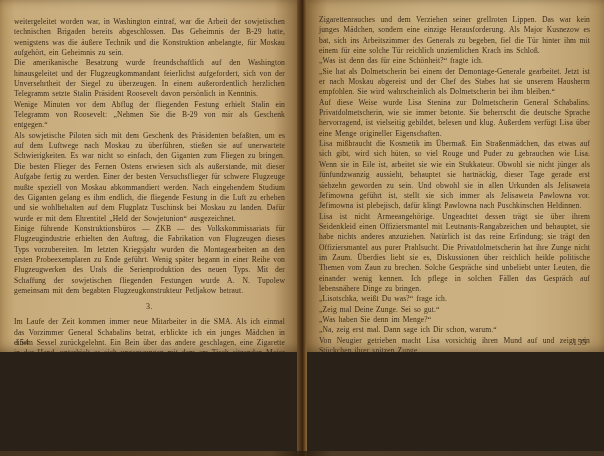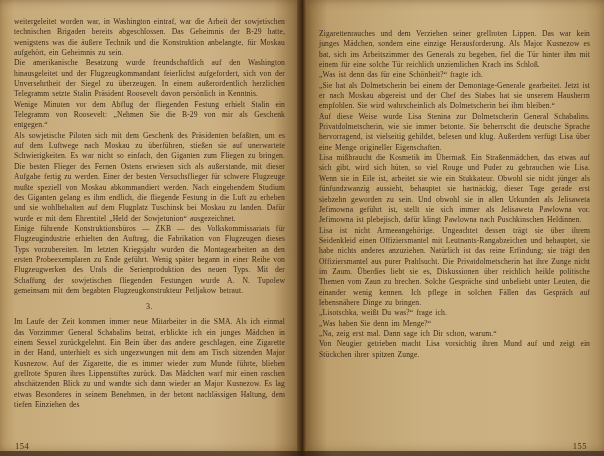--- a/index.html
+++ b/index.html
@@ -12,34 +12,34 @@
     width: 604px;
     height: 456px;
     display: flex;
     overflow: hidden;
     font-family: "Liberation Serif", "DejaVu Serif", serif;
     color: #3b2b1b;
   }
   .page {
     position: relative;
     box-sizing: border-box;
-    height: 456px;
+    height: 352px;
     overflow: hidden;
   }
   .page-left {
     width: 297px;
     background: linear-gradient(90deg,
       #b3945f 0%, #c7aa79 5%, #ccb183 30%, #cdb286 70%, #c1a373 92%, #8f7044 100%);
     padding: 17px 12px 26px 14px;
   }
   .page-right {
     width: 297px;
     background: linear-gradient(90deg,
       #8d6c3e 0%, #bd9f6d 7%, #cab080 40%, #ccb183 75%, #bda06f 94%, #a98a58 100%);
-    padding: 29px 14px 26px 12px;
+    padding: 15px 14px 26px 12px;
   }
   .gutter {
     width: 10px;
     height: 456px;
     background: linear-gradient(90deg,
       #6d4f2c 0%, #452d14 40%, #3a2510 55%, #6a4c26 80%, #8a6a3f 100%);
   }
   .spread::after {
     content: "";
     position: absolute;
@@ -102,20 +102,21 @@
 
   <div class="page page-right">
     <div class="textcol">
       <p>Zigarettenrauches und dem Verziehen seiner grellroten Lippen. Das war kein junges Mädchen, sondern eine einzige Herausforderung. Als Major Kusnezow es bat, sich ins Arbeitszimmer des Generals zu begeben, fiel die Tür hinter ihm mit einem für eine solche Tür reichlich unziemlichen Krach ins Schloß.</p>
       <p>„Was ist denn das für eine Schönheit?“ fragte ich.</p>
       <p>„Sie hat als Dolmetscherin bei einem der Demontage-Generale gearbeitet. Jetzt ist er nach Moskau abgereist und der Chef des Stabes hat sie unserem Hausherrn empfohlen. Sie wird wahrscheinlich als Dolmetscherin bei ihm bleiben.“</p>
       <p>Auf diese Weise wurde Lisa Stenina zur Dolmetscherin General Schabalins. Privatdolmetscherin, wie sie immer betonte. Sie beherrscht die deutsche Sprache hervorragend, ist vielseitig gebildet, belesen und klug. Außerdem verfügt Lisa über eine Menge origineller Eigenschaften.</p>
       <p>Lisa mißbraucht die Kosmetik im Übermaß. Ein Straßenmädchen, das etwas auf sich gibt, wird sich hüten, so viel Rouge und Puder zu gebrauchen wie Lisa. Wenn sie in Eile ist, arbeitet sie wie ein Stukkateur. Obwohl sie nicht jünger als fünfundzwanzig aussieht, behauptet sie hartnäckig, dieser Tage gerade erst siebzehn geworden zu sein. Und obwohl sie in allen Urkunden als Jelisaweta Jefimowna geführt ist, stellt sie sich immer als Jelisaweta Pawlowna vor. Jefimowna ist plebejisch, dafür klingt Pawlowna nach Puschkinschen Heldinnen.</p>
       <p>Lisa ist nicht Armeeangehörige. Ungeachtet dessen trägt sie über ihrem Seidenkleid einen Offiziersmantel mit Leutnants-Rangabzeichen und behauptet, sie habe nichts anderes anzuziehen. Natürlich ist das reine Erfindung; sie trägt den Offiziersmantel aus purer Prahlsucht. Die Privatdolmetscherin hat ihre Zunge nicht im Zaum. Überdies liebt sie es, Diskussionen über reichlich heikle politische Themen vom Zaun zu brechen. Solche Gespräche sind unbeliebt unter Leuten, die einander wenig kennen. Ich pflege in solchen Fällen das Gespräch auf lebensnähere Dinge zu bringen.</p>
       <p>„Lisotschka, weißt Du was?“ frage ich.</p>
+      <p>„Zeig mal Deine Zunge. Sei so gut.“</p>
       <p>„Was haben Sie denn im Menge?“</p>
       <p>„Na, zeig erst mal. Dann sage ich Dir schon, warum.“</p>
       <p>Von Neugier getrieben macht Lisa vorsichtig ihren Mund auf und zeigt ein Stückchen ihrer spitzen Zunge.</p>
     </div>
     <div class="page-number">155</div>
   </div>
 
 </div>
 
 </body></html>

